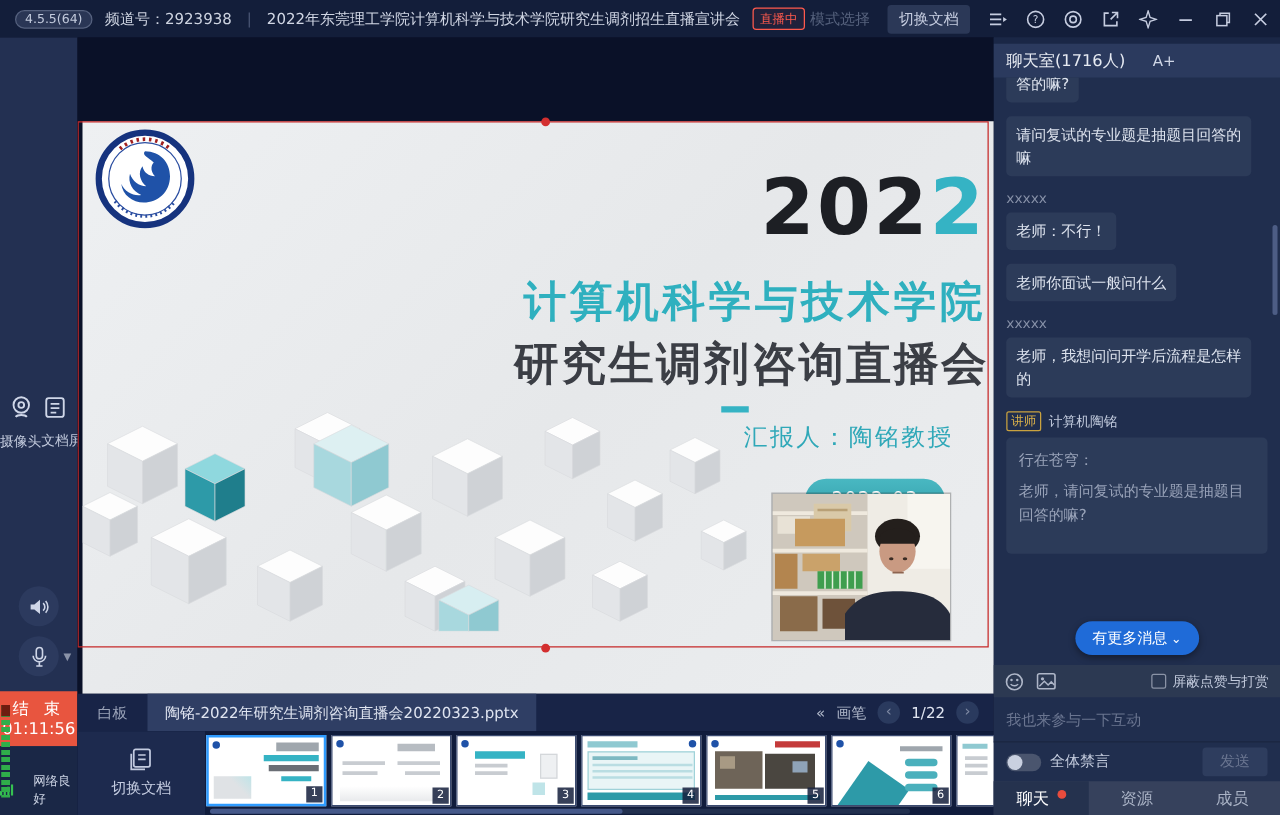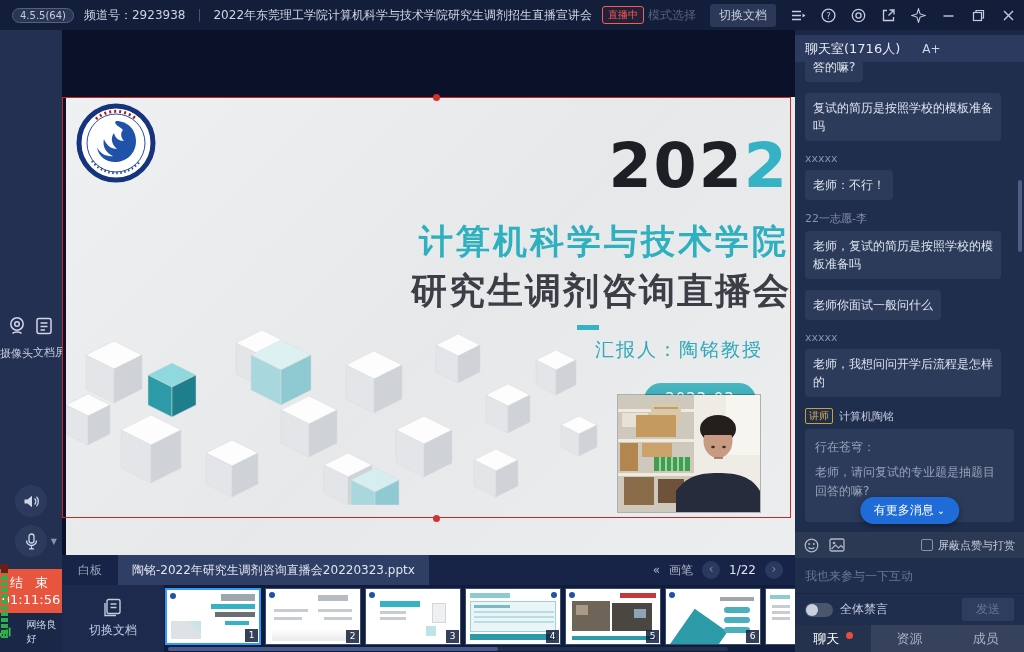--- a/index.html
+++ b/index.html
@@ -24,21 +24,21 @@
   .sb-item { display:flex; flex-direction:column; align-items:center; gap:5px; margin-bottom:23px; cursor:pointer; }
   .sb-item span.lbl { font-size:11px; color:#c2cadd; white-space:nowrap; }
   .sb-bottom { position:absolute; bottom:0; left:0; width:100%; display:flex; flex-direction:column; align-items:center; }
   .rnd-btn { width:32px; height:32px; border-radius:50%; background:#2c3a5e; display:flex; align-items:center; justify-content:center; margin-bottom:8px; position:relative; }
   .mic-caret { position:absolute; right:-10px; top:12px; font-size:8px; color:#8a93a8; }
   .end-btn { width:100%; background:#e8553f; color:#fff; text-align:center; padding:5px 0 6px; margin-top:4px; }
   .end-btn .l1 { font-size:13px; letter-spacing:4px; }
   .end-btn .l2 { font-size:13px; }
   .meter { position:absolute; left:1px; bottom:14px; width:7px; height:74px; background:repeating-linear-gradient(180deg,#2fae4a 0 4px,rgba(0,0,0,0) 4px 6px); }
   .meter:before { content:""; position:absolute; top:0; left:0; right:0; height:9px; background:#6e1d10; }
-  .net-row { display:flex; align-items:center; gap:16px; padding:5px 0 6px; background:#1a2746; width:100%; justify-content:center; }
+  .net-row { display:flex; align-items:center; gap:16px; padding:21px 0 6px; background:#1a2746; width:100%; justify-content:center; }
   .net-row span { font-size:10px; color:#cfd6e6; }
 
   
   .main { position:absolute; left:62px; top:30px; width:733px; bottom:0; background:#0a1128; }
   .stage { position:absolute; left:0; top:0; right:0; bottom:97px; overflow:hidden; }
   .slide { position:absolute; left:4px; top:67px; width:733px; height:500px; background:linear-gradient(135deg,#eef0f2 0%,#e6e8ea 50%,#eceef0 100%); overflow:hidden; }
   .year { position:absolute; right:10px; top:38px; font-size:62px; font-weight:700; letter-spacing:2px; color:#1d1f24; line-height:1; }
   .year b { color:#35b3c4; font-weight:700; }
   .s-t1 { position:absolute; right:10px; top:122px; font-size:34px; font-weight:700; letter-spacing:3px; color:#2fb0bf; white-space:nowrap; }
   .s-t2 { position:absolute; right:8px; top:170px; font-size:36px; font-weight:600; letter-spacing:2px; color:#3b3e45; white-space:nowrap; }
@@ -497,29 +497,25 @@
   <div class="chat-hd">
     <span class="t">聊天室(1716人)</span>
     <span class="az">A+</span>
   </div>
 
   <div class="msgs">
     <div class="msg cut">
       <span class="bub">答的嘛?</span>
     </div>
     <div class="msg">
-      <span class="bub">复试的简历是按照学校的模板准备吗</span>
+      <span class="bub">请问复试的专业题是抽题目回答的嘛</span>
     </div>
     <div class="msg">
       <div class="u">xxxxx</div>
       <span class="bub">老师：不行！</span>
-    </div>
-    <div class="msg">
-      <div class="u">22一志愿-李</div>
-      <span class="bub">老师，复试的简历是按照学校的模板准备吗</span>
     </div>
     <div class="msg">
       <span class="bub">老师你面试一般问什么</span>
     </div>
     <div class="msg">
       <div class="u">xxxxx</div>
       <span class="bub">老师，我想问问开学后流程是怎样的</span>
     </div>
     <div class="msg">
       <div class="u"><span class="badge">讲师</span><span class="uname-l">计算机陶铭</span></div>

